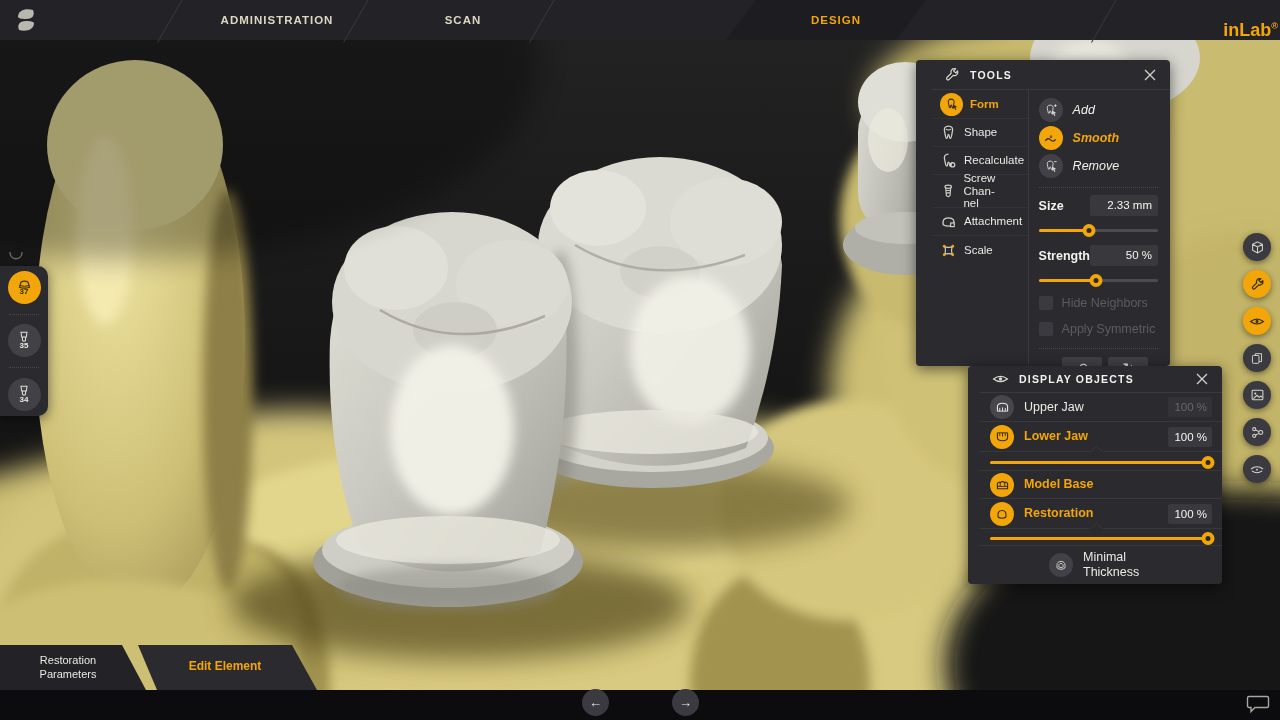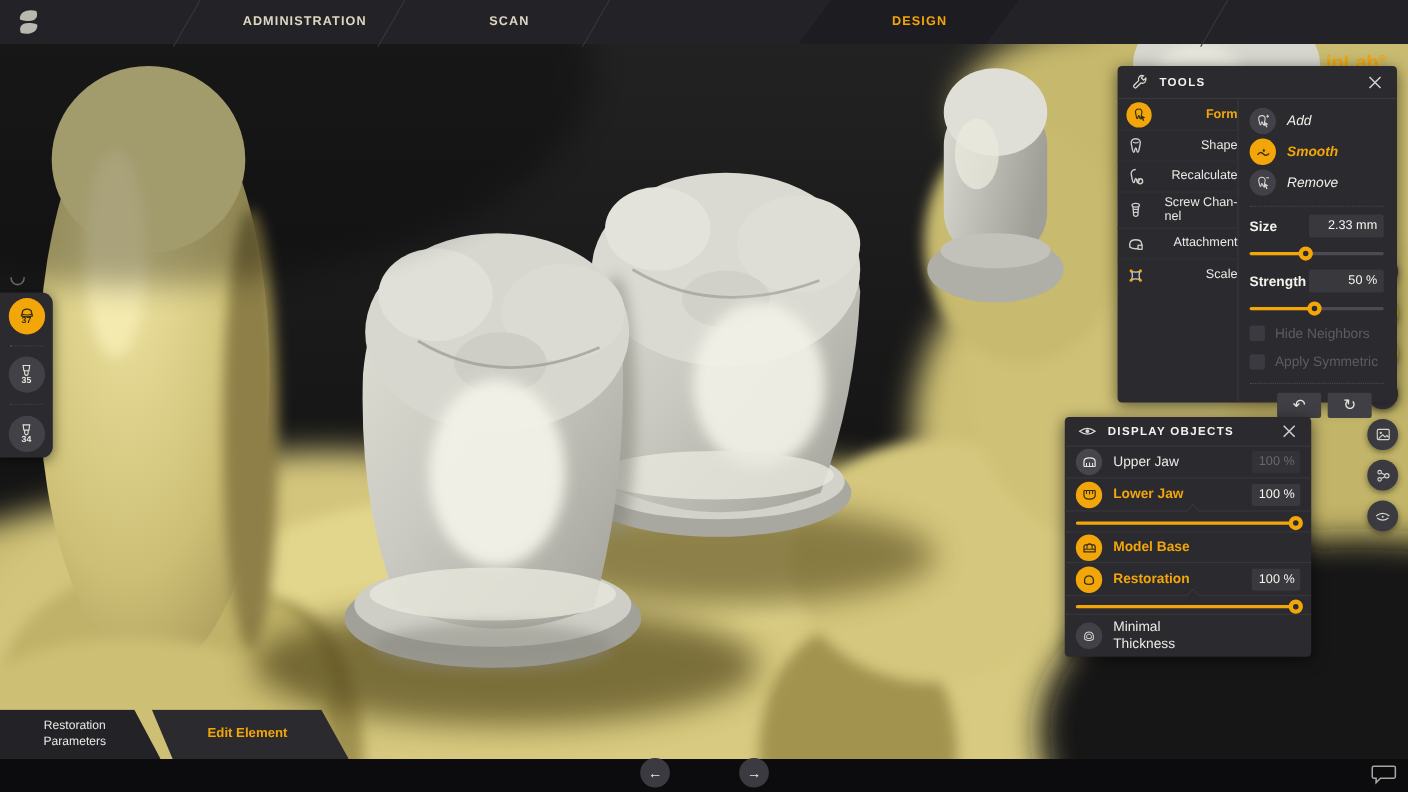--- a/index.html
+++ b/index.html
@@ -11,41 +11,41 @@
           background-size:4px 4px; }
 
   
   #topnav { position:absolute; left:0; top:0; width:1280px; height:40px; background:#232227; z-index:40; }
   .nav-sep { position:absolute; top:-6px; width:1px; height:52px; background:#37363d; transform:rotate(30deg); }
   .nav-item { position:absolute; top:0; width:180px; height:40px; line-height:40px; text-align:center;
     color:#ddd6c2; font-size:11.5px; font-weight:bold; letter-spacing:1px; cursor:pointer; }
   .nav-item.active { color:#f2a60a; }
   #design-bg { position:absolute; left:726px; top:0; width:200px; height:40px; background:#1d1c21;
     clip-path:polygon(30px 0, 100% 0, calc(100% - 30px) 100%, 0 100%); }
-  #brand { position:absolute; right:20px; top:0; height:40px; line-height:35px; color:#f2a60a;
-    font-size:18px; font-weight:bold;margin-top:36px; }
+  #brand { position:absolute; right:2px; top:0; height:40px; line-height:52px; color:#f2a60a;
+    font-size:18px; font-weight:bold; }
   #brand sup { font-size:9px; }
   #logo { position:absolute; left:14px; top:7px; }
 
   
   #viewport { position:absolute; left:0; top:40px; width:1280px; height:650px; background:#131313; }
 
   
   .panel { position:absolute; background:#2b2a2e; border-radius:4px; box-shadow:0 3px 14px rgba(0,0,0,.55); z-index:50; }
   .panel-header { display:flex; align-items:center; gap:10px; padding:0 12px; border-bottom:1px solid #3a393e; }
   .panel-title { flex:1; color:#f2f2ee; font-size:10.5px; font-weight:bold; letter-spacing:1.2px; }
   .close-btn { width:16px; height:16px; display:flex; align-items:center; justify-content:center; cursor:pointer; }
 
   
-  #tools-panel { left:1016px; top:60px; width:254px; height:306px; }
+  #tools-panel { left:916px; top:60px; width:254px; height:306px;padding-left:16px; }
   #tools-panel .panel-header { height:30px; }
   #tools-body { display:flex; height:275px; }
   #tools-menu { width:110px; border-right:1px solid #3a393e; }
   .tp-menu-item { display:flex; align-items:center; gap:7px; padding-left:8px;
-    border-bottom:1px solid #343338; cursor:pointer;justify-content:space-between; }
+    border-bottom:1px solid #343338; cursor:pointer; }
   .tp-menu-label { color:#e9e9e4; font-size:11.5px; white-space:pre-line; line-height:1.1; }
   .tp-menu-item.active .tp-menu-label { color:#f2a60a; font-weight:bold; }
   .icon-circle { border-radius:50%; display:flex; align-items:center; justify-content:center; flex:0 0 auto; }
   .circ-orange { background:#f2a60a; }
   .circ-dark { background:#424147; }
   .circ-gray { background:#47464b; }
   #tools-right { flex:1; padding:6px 12px 0 10px; }
   .mode-row { display:flex; align-items:center; gap:10px; height:28px; cursor:pointer; }
   .mode-label { color:#f0f0ea; font-size:12.5px;font-style:italic; }
   .mode-row.active .mode-label { color:#f2a60a; font-weight:bold; }
@@ -60,23 +60,23 @@
   .slider-handle { position:absolute; top:1px; width:13px; height:13px; border-radius:50%;
     border:4px solid #f2a60a; background:#2b2a2e; transform:translateX(-50%); }
   .check-row { display:flex; align-items:center; gap:9px; height:21px; margin-top:5px; cursor:default; }
   .checkbox { width:14px; height:14px; background:#3b3a40; border-radius:2px; }
   .check-label { color:#5d5c62; font-size:12.5px; }
   #undo-redo { display:flex; gap:6px; justify-content:center; margin-top:8px; padding-left:14px; }
   .ur-btn { width:40px; height:23px; background:#403f45; border-radius:2px; color:#e6e6de;
     font-size:14px; line-height:22px; text-align:center; cursor:pointer; }
 
   
-  #display-panel { left:968px; top:379px; width:224px; height:218px; }
+  #display-panel { left:968px; top:366px; width:254px; height:218px;padding-left:12px; }
   #display-panel .panel-header { height:27px; }
-  .do-row { display:flex; align-items:center; gap:10px; padding:0 10px; border-bottom:1px solid #38373c; cursor:pointer; }
+  .do-row { display:flex; align-items:center; gap:10px; padding:0 10px; border-bottom:1px solid #38373c; cursor:pointer;justify-content:center; }
   .do-label { flex:1; color:#eaeae5; font-size:12.5px; line-height:1.15; }
   .do-row.active .do-label { color:#f2a60a; font-weight:bold; }
   .do-value { width:44px; height:20px; background:#3a393e; border-radius:2px; color:#f4f4ee;
     font-size:11.5px; text-align:right; line-height:20px; padding-right:5px; cursor:text; }
   .do-value.dim { color:#68676d; background:#333237; }
   .do-slider-row { position:relative; padding:0 10px; border-bottom:1px solid #38373c; }
   .caret-up { position:absolute; top:-5px; left:112px; width:9px; height:9px; background:#2b2a2e;
     transform:rotate(45deg); border-left:1px solid #38373c; border-top:1px solid #38373c; }
 
   

